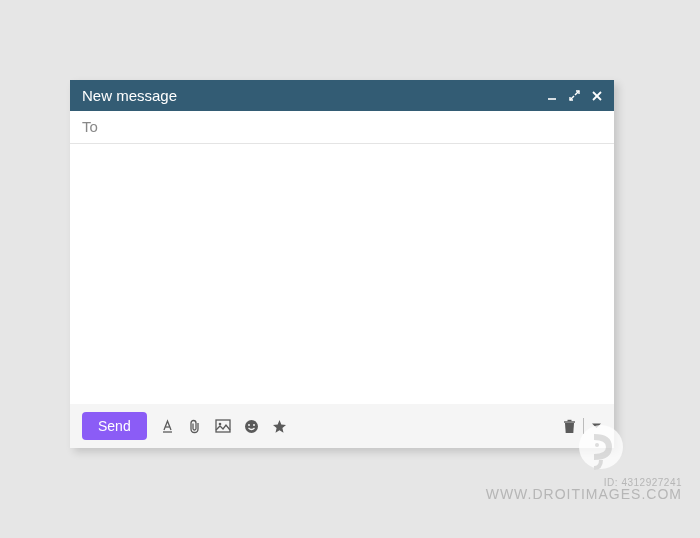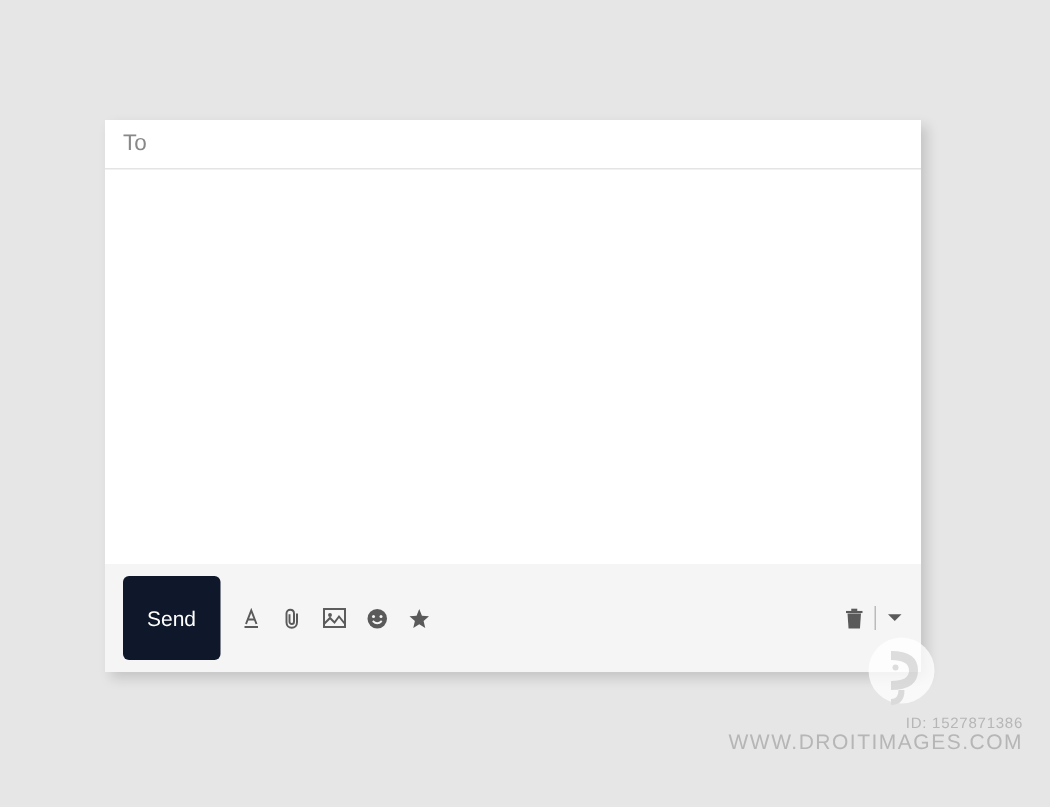--- a/index.html
+++ b/index.html
@@ -81,24 +81,24 @@
       display: flex;
       align-items: center;
       gap: 13px;
     }
     .toolbar-right {
       display: flex;
       align-items: center;
       gap: 6px;
     }
     .send-button {
-      background: #0f172a;
+      background: #8b5cf6;
       color: #fff;
       border: none;
-      padding: 20px 16px;
+      padding: 6px 16px;
       border-radius: 4px;
       font-size: 14px;
       cursor: pointer;
       font-family: Arial, sans-serif;
     }
     .toolbar-icon {
       cursor: pointer;
       display: flex;
       align-items: center;
       justify-content: center;
@@ -132,20 +132,44 @@
       width: 1px;
       height: 16px;
       background: #bbb;
       margin: 0 1px;
     }
   </style>
 </head>
 <body>
 
 <div class="compose-window">
+  <div class="title-bar">
+    <span>New message</span>
+    <div class="title-bar-controls">
+      <span class="toolbar-icon">
+        <svg width="10" height="10" viewBox="0 0 10 10">
+            <line x1="1" y1="8" x2="9" y2="8" stroke="#fff" stroke-width="1.6"></line>
+          </svg>
+      </span>
+      <span class="toolbar-icon">
+        <svg width="11" height="11" viewBox="0 0 11 11">
+          <line x1="6" y1="5" x2="10" y2="1" stroke="#fff" stroke-width="1.4"></line>
+          <polyline points="7,1 10,1 10,4" fill="none" stroke="#fff" stroke-width="1.4"></polyline>
+          <line x1="5" y1="6" x2="1" y2="10" stroke="#fff" stroke-width="1.4"></line>
+          <polyline points="4,10 1,10 1,7" fill="none" stroke="#fff" stroke-width="1.4"></polyline>
+        </svg>
+      </span>
+      <span class="toolbar-icon">
+        <svg width="10" height="10" viewBox="0 0 10 10">
+          <line x1="1" y1="1" x2="9" y2="9" stroke="#fff" stroke-width="1.8"></line>
+          <line x1="9" y1="1" x2="1" y2="9" stroke="#fff" stroke-width="1.8"></line>
+        </svg>
+      </span>
+    </div>
+  </div>
 
   <div class="field-row">
     <input class="field-input" type="text" placeholder="To" style="">
   </div>
 
   <div class="body-area">
     <textarea class="body-textarea" style=""></textarea>
   </div>
 
   <div class="toolbar">
@@ -203,14 +227,14 @@
 </div>
 
 <div class="watermark-logo">
   <svg width="54" height="54" viewBox="0 0 54 54">
     <circle cx="27" cy="27" r="22" fill="#fff" opacity="0.9"></circle>
     <path d="M20 14 Q38 14 38 27 Q38 40 20 40 L20 34 Q32 34 32 27 Q32 20 20 20 Z" fill="#d9d9d9"></path>
     <circle cx="23" cy="25" r="2" fill="#d9d9d9"></circle>
     <path d="M27 40 Q27 48 20 48" fill="none" stroke="#d9d9d9" stroke-width="4"></path>
   </svg>
 </div>
-<div class="watermark-text wm-id">ID: 1527871386</div>
+<div class="watermark-text wm-id">ID: 4312927241</div>
 <div class="watermark-text wm-url">WWW.DROITIMAGES.COM</div>
 
 </body></html>

